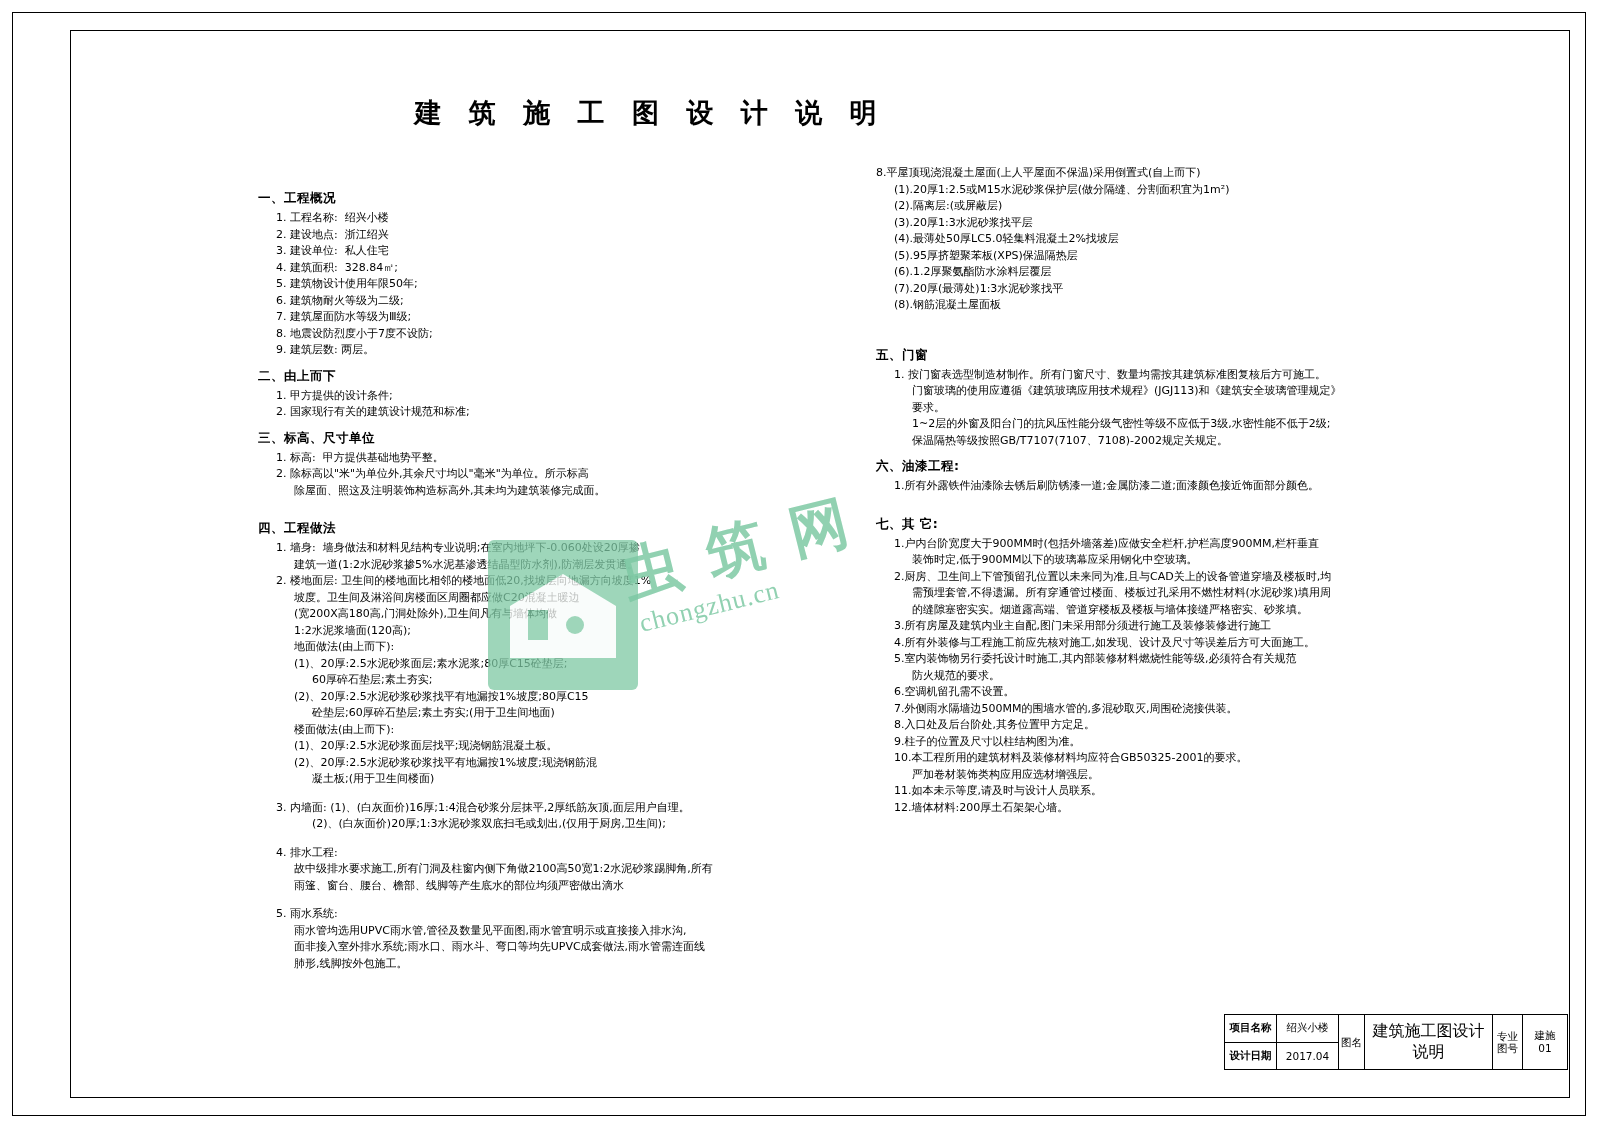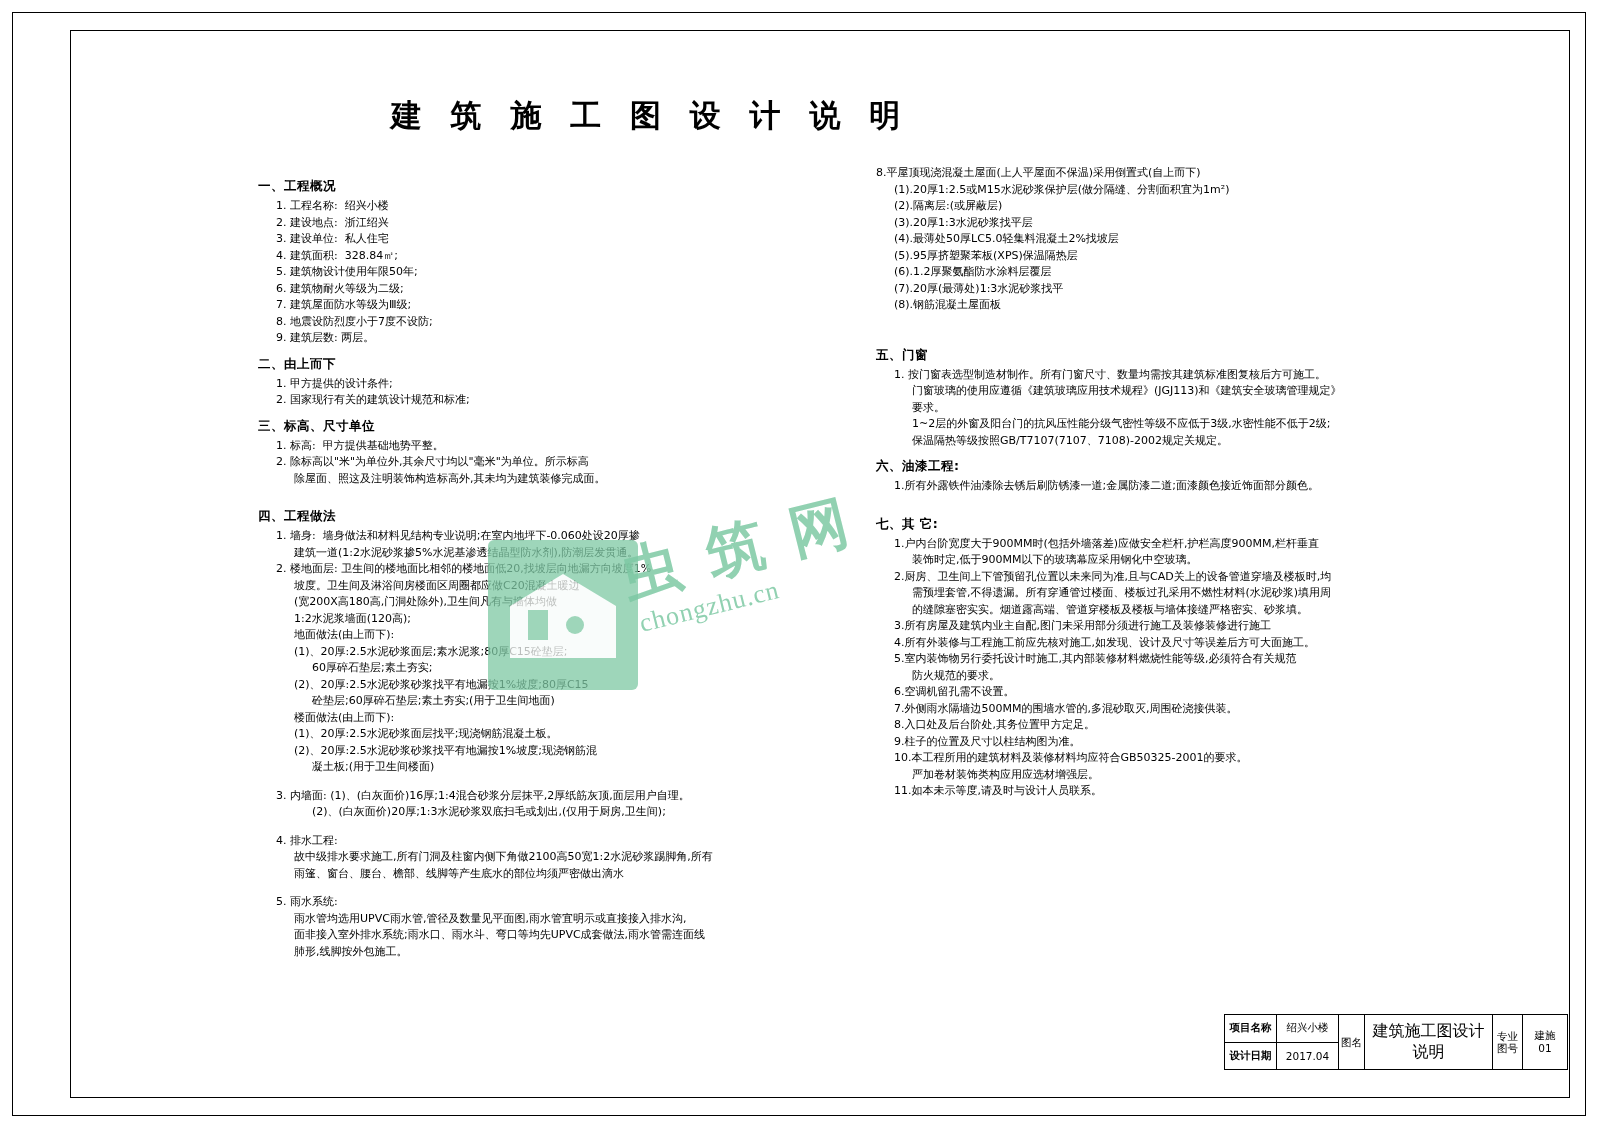--- a/index.html
+++ b/index.html
@@ -35,21 +35,21 @@
     height: 1068px;
     border: 1.5px solid #000;
     box-sizing: border-box;
   }
   .title {
     position: absolute;
     left: 300px;
     top: 95px;
     width: 700px;
     text-align: center;
-    font-size: 31px;
+    font-size: 27px;
     font-weight: bold;
     letter-spacing: 9px;
     color: #000;
     font-family: "DejaVu Sans", sans-serif;
   }
   .col {
     position: absolute;
     color: #000;
     font-family: "DejaVu Sans", sans-serif;
   }
@@ -64,21 +64,21 @@
     width: 640px;
     margin-left: 24px;
   }
   .sec-head {
     font-size: 12.5px;
     font-weight: bold;
     margin-top: 9px;
     margin-bottom: 3px;
     letter-spacing: 0.5px;
   }
-  .sec-head:first-child { margin-top: 0; }
+  .sec-head:first-child { margin-top: 12px; }
   .line {
     font-size: 11px;
     line-height: 16.5px;
     white-space: pre-wrap;
   }
   .i1 { padding-left: 18px; }
   .i2 { padding-left: 36px; }
   .i3 { padding-left: 54px; }
   .gap { height: 12px; }
 
@@ -287,20 +287,21 @@
       <div class="line i1">4.所有外装修与工程施工前应先核对施工,如发现、设计及尺寸等误差后方可大面施工。</div>
       <div class="line i1">5.室内装饰物另行委托设计时施工,其内部装修材料燃烧性能等级,必须符合有关规范</div>
       <div class="line i2">防火规范的要求。</div>
       <div class="line i1">6.空调机留孔需不设置。</div>
       <div class="line i1">7.外侧雨水隔墙边500MM的围墙水管的,多混砂取灭,周围砼浇接供装。</div>
       <div class="line i1">8.入口处及后台阶处,其务位置甲方定足。</div>
       <div class="line i1">9.柱子的位置及尺寸以柱结构图为准。</div>
       <div class="line i1">10.本工程所用的建筑材料及装修材料均应符合GB50325-2001的要求。</div>
       <div class="line i2">严加卷材装饰类构应用应选材增强层。</div>
       <div class="line i1">11.如本未示等度,请及时与设计人员联系。</div>
+      <div class="line i1">12.墙体材料:200厚土石架架心墙。</div>
     </div>
 
   <div class="watermark">
     <div class="wm-logo">
       <div class="wm-house"></div>
       <div class="wm-bar"></div>
       <div class="wm-dot"></div>
     </div>
     <div class="wm-text-cn">虫 筑 网</div>
     <div class="wm-text-en">chongzhu.cn</div>

